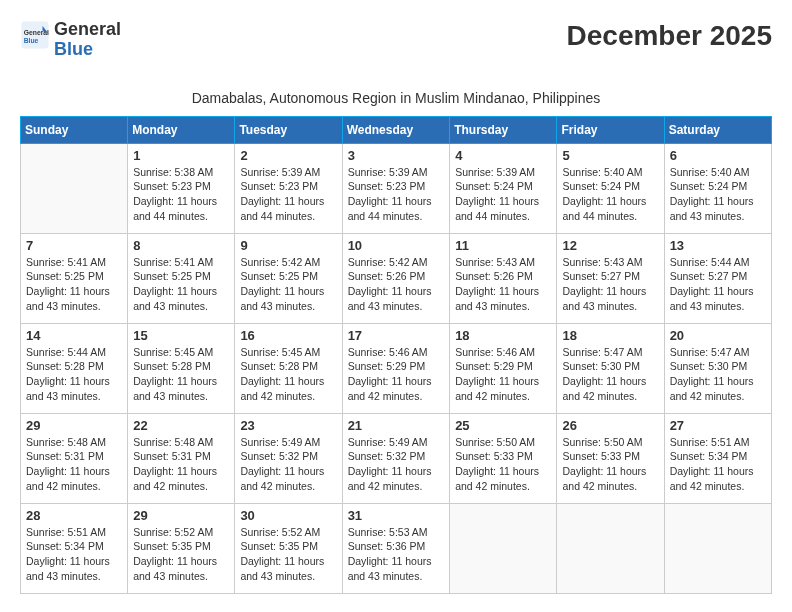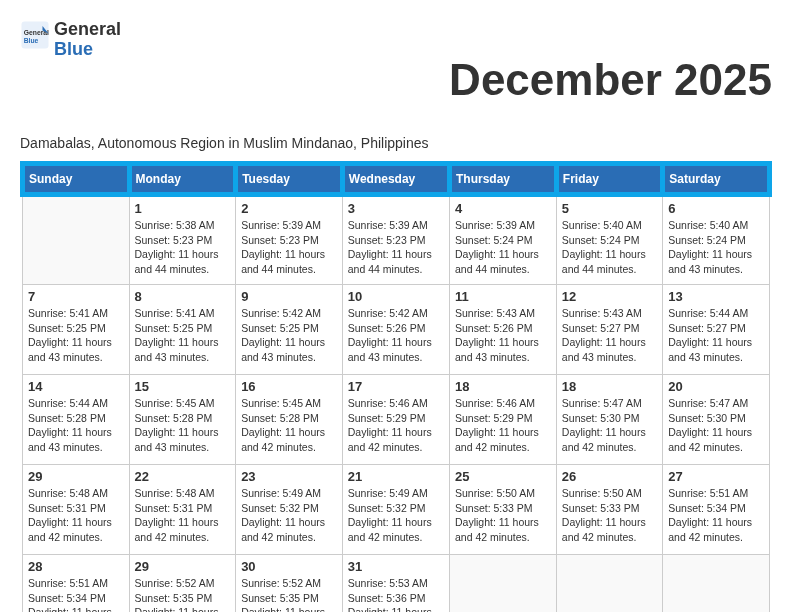--- a/index.html
+++ b/index.html
@@ -26,44 +26,44 @@
       font-weight: bold;
       line-height: 1.1;
     }
     .logo-general { color: #333; }
     .logo-blue { color: #2a6db5; }
     .logo-icon {
       width: 30px;
       height: 30px;
     }
     .month-title {
-      font-size: 44px;
+      font-size: 28px;
       font-weight: bold;
       color: #333;
       text-align: right;
-      margin-top: 35px;
     }
     .subtitle {
+      text-align: center;
       font-size: 14px;
       color: #333;
       margin-bottom: 10px;
       margin-top: 30px;
     }
     .calendar {
       width: 100%;
       border-collapse: collapse;
       font-size: 11px;
     }
     .calendar th {
       background-color: #2a6db5;
       color: #fff;
       padding: 6px 4px;
       text-align: left;
       font-size: 12px;
-      border: 5px solid #0ea5e9;
+      border: 1px solid #0ea5e9;
     }
     .calendar td {
       border: 1px solid #ccc;
       vertical-align: top;
       padding: 4px 5px;
       width: 108px;
       min-height: 80px;
       background: #fff;
     }
     .calendar td.empty {

